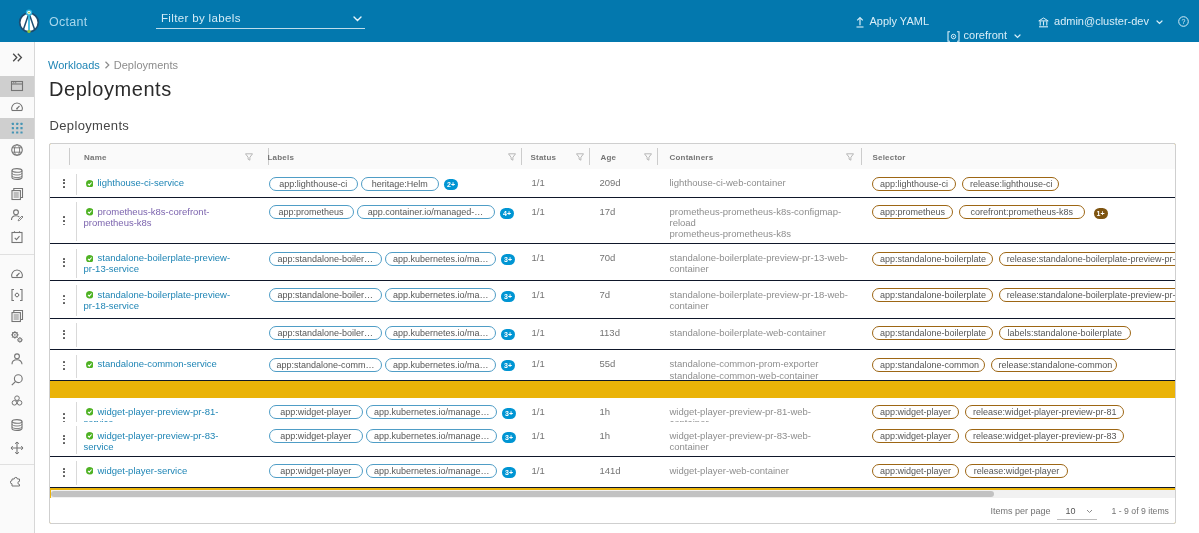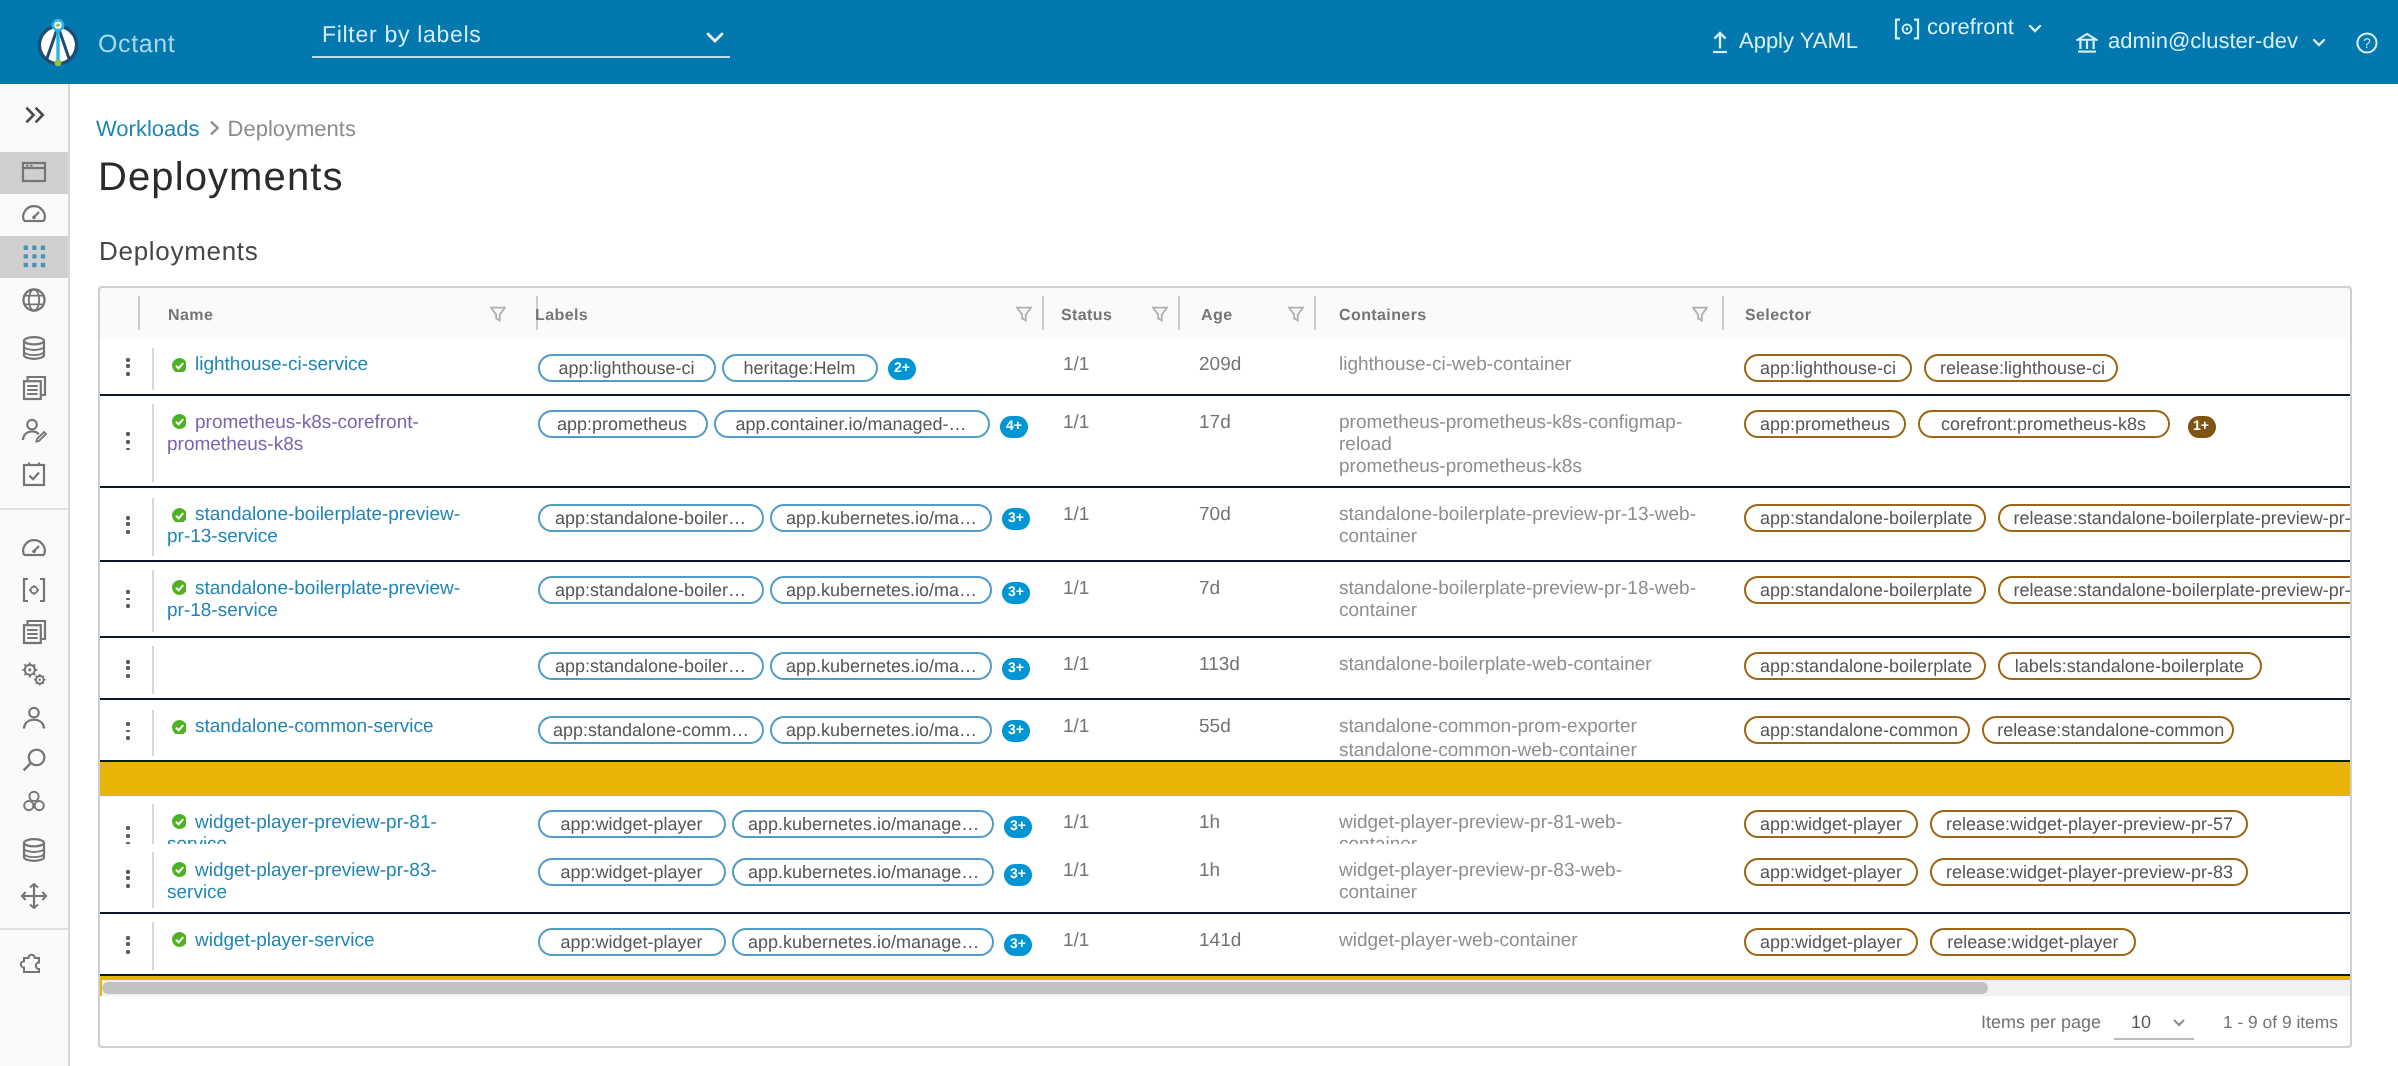--- a/index.html
+++ b/index.html
@@ -86,21 +86,21 @@
         <path d="M1 1l3.5 3.5L8 1" fill="none" stroke="#eaf6fc" stroke-width="1.4" stroke-linecap="round"></path>
       </svg>
   </div>
   <div class="hact" style="right:270px; top:15px;">
     <svg class="icon-w" style="margin-right:4.5px" width="10" height="12" viewBox="0 0 10 12">
         <path d="M5 2v7.2" stroke="#d9eef8" stroke-width="1.2" fill="none"></path>
         <path d="M2.2 4.3L5 1.5l2.8 2.8" stroke="#d9eef8" stroke-width="1.2" fill="none"></path>
         <path d="M1.5 11h7" stroke="#d9eef8" stroke-width="1.1"></path>
       </svg>Apply YAML
   </div>
-  <div class="hact" style="right:178px; top:8px;padding-left:32px;">
+  <div class="hact" style="right:178px; top:29px;padding-left:32px;">
     <svg class="icon-w" style="margin-right:3.5px" width="13" height="11" viewBox="0 0 13 11">
         <path d="M3 0.8H1v9.4h2M10 0.8h2v9.4h-2" fill="none" stroke="#d9eef8" stroke-width="1.1"></path>
         <circle cx="6.5" cy="5.5" r="2.2" fill="none" stroke="#d9eef8" stroke-width="1"></circle>
         <circle cx="6.5" cy="5.5" r="0.7" fill="#d9eef8"></circle>
       </svg>corefront
     <svg class="icon-w" style="margin-left:4px" width="7" height="5" viewBox="0 0 7 5">
         <path d="M1 1l2.5 2.5L6 1" fill="none" stroke="#d9eef8" stroke-width="1.2" stroke-linecap="round"></path>
       </svg>
   </div>
   <div class="hact" style="right:36px; top:15px;">
@@ -415,21 +415,21 @@
           <i></i>
         </div>
     <div class="cell c-name"><svg class="chk" width="7.5" height="7.5" viewBox="0 0 8 8">
             <circle cx="4" cy="4" r="4" fill="#4fb224"></circle>
             <path d="M2.1 4.1l1.4 1.4 2.5-2.8" fill="none" stroke="#fff" stroke-width="1.1"></path>
           </svg>widget-player-preview-pr-81-<br>service</div>
     <div class="cell c-labels"><span class="pill" style="width:94.5px">app:widget-player</span><span class="pill" style="width:130.5px">app.kubernetes.io/manage…</span><span class="badge">3+</span></div>
     <div class="cell c-status">1/1</div>
     <div class="cell c-age">1h</div>
     <div class="cell c-cont">widget-player-preview-pr-81-web-<br>container</div>
-    <div class="cell c-sel"><span class="pill sel" style="width:87px">app:widget-player</span><span class="pill sel" style="width:158.5px">release:widget-player-preview-pr-57</span></div>
+    <div class="cell c-sel"><span class="pill sel" style="width:87px">app:widget-player</span><span class="pill sel" style="width:158.5px">release:widget-player-preview-pr-81</span></div>
   </div>
       <div class="trow" style="top:278.2px;height:35.2px">
     <div class="rowline"></div>
     <div class="dots" style="top:13.000000000000002px">
           <i></i>
           <i></i>
           <i></i>
         </div>
     <div class="cell c-name"><svg class="chk" width="7.5" height="7.5" viewBox="0 0 8 8">
             <circle cx="4" cy="4" r="4" fill="#4fb224"></circle>

